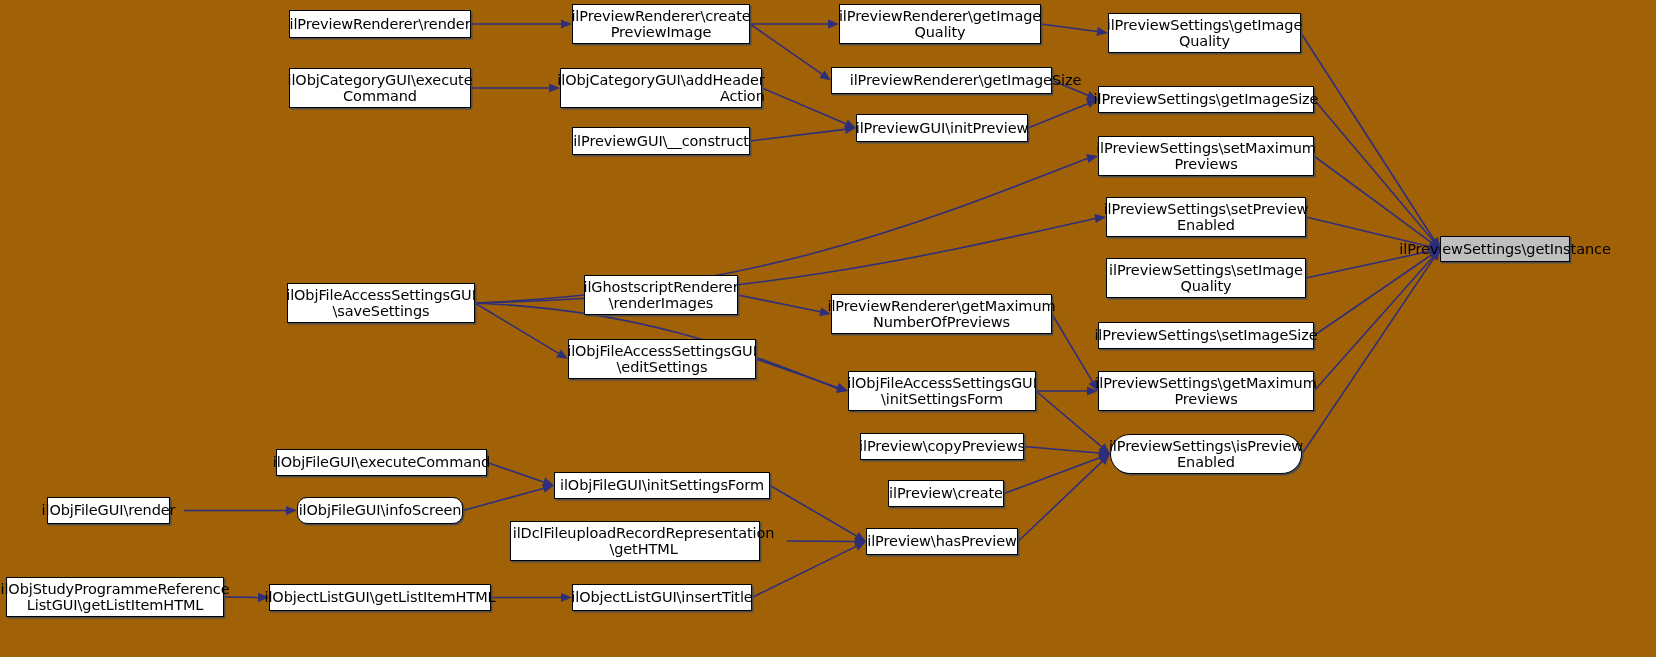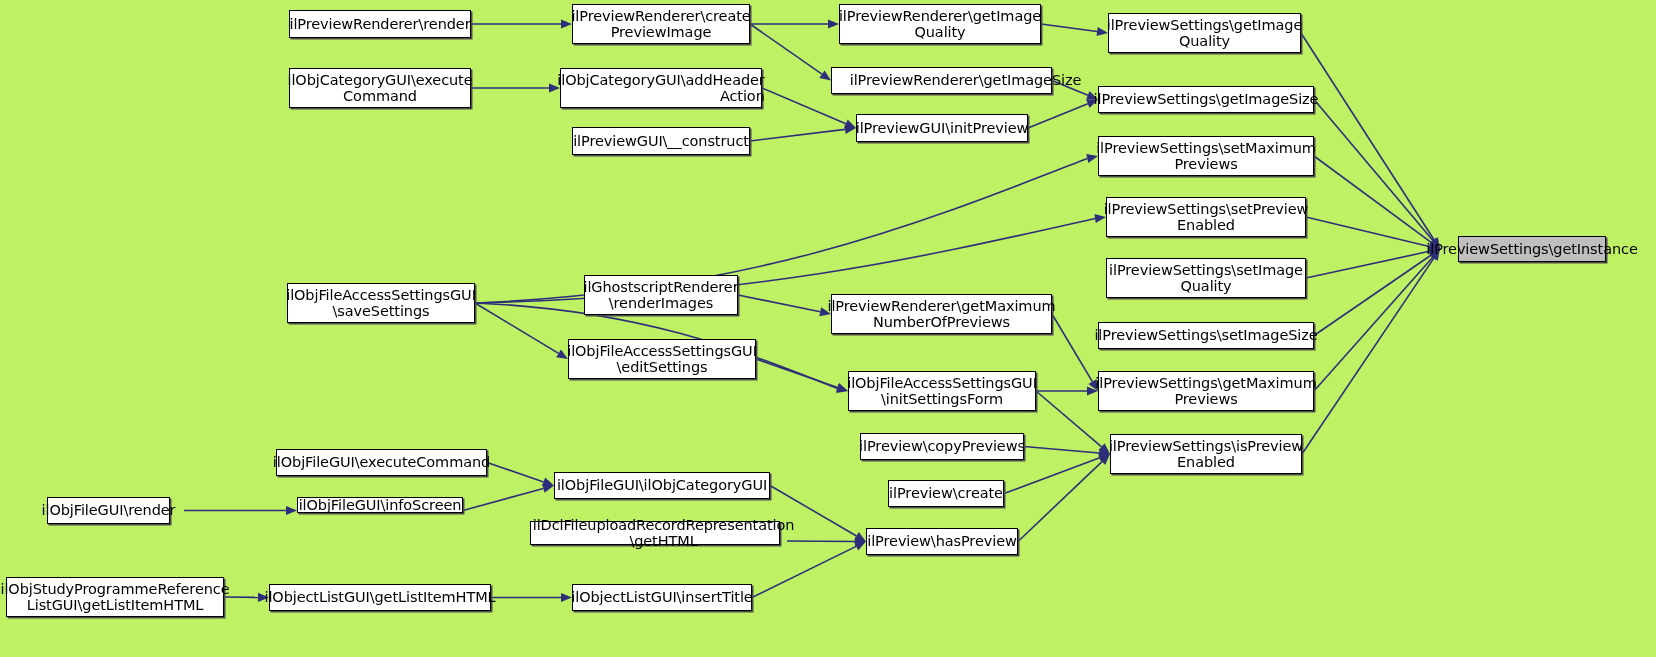--- a/index.html
+++ b/index.html
@@ -1,17 +1,17 @@
 <!DOCTYPE html>
 <html><head>
 <meta charset="utf-8">
 <style>
   html,body{margin:0;padding:0;background:#ffffff;}
   body{font-family:"DejaVu Sans","Liberation Sans",sans-serif;}
-  #canvas{position:relative;width:1656px;height:657px;background:#bef264;overflow:hidden;}
+  #canvas{position:relative;width:1656px;height:657px;background:#a16207;overflow:hidden;}
   #edges{position:absolute;left:0;top:0;width:1656px;height:657px;}
   .node{position:absolute;box-sizing:border-box;border:1px solid #000000;
         background:#ffffff;color:#000000;display:flex;align-items:center;
         justify-content:center;text-align:center;line-height:1.12;
         font-size:14.5px;letter-spacing:-0.1px;
         box-shadow:1.5px 1.5px 0 0 #4d4d4d;}
   .node.highlight{background:#bfbfbf;}
   .node span{display:block;padding:0 4px;white-space:pre-line;}
 </style>
 </head>
@@ -205,21 +205,21 @@
         <span>ilPreviewGUI\initPreview</span>
       </div>
       <div class="node" style="left: 1098px; top: 136px; width: 216px; height: 40px;">
         <span>ilPreviewSettings\setMaximum
 Previews</span>
       </div>
       <div class="node" style="left: 1106px; top: 197px; width: 200px; height: 40px;">
         <span>ilPreviewSettings\setPreview
 Enabled</span>
       </div>
-      <div class="node highlight" style="left: 1440px; top: 236px; width: 148px; height: 26px; margin-left: 18px;">
+      <div class="node highlight" style="left: 1440px; top: 236px; width: 130px; height: 26px;">
         <span>ilPreviewSettings\getInstance</span>
       </div>
       <div class="node" style="left: 287px; top: 283px; width: 188px; height: 40px;">
         <span>ilObjFileAccessSettingsGUI
 \saveSettings</span>
       </div>
       <div class="node" style="left: 584px; top: 275px; width: 154px; height: 40px; align-items: center;">
         <span>ilGhostscriptRenderer
 \renderImages</span>
       </div>
@@ -242,40 +242,40 @@
         <span>ilObjFileAccessSettingsGUI
 \initSettingsForm</span>
       </div>
       <div class="node" style="left: 1098px; top: 371px; width: 216px; height: 40px;">
         <span>ilPreviewSettings\getMaximum
 Previews</span>
       </div>
       <div class="node" style="left: 860px; top: 433px; width: 164px; height: 27px;">
         <span>ilPreview\copyPreviews</span>
       </div>
-      <div class="node" style="left: 1110px; top: 434px; width: 192px; height: 40px;">
+      <div class="node" style="left: 1110px; top: 434px; width: 192px; height: 40px; border-radius: 20px;">
         <span>ilPreviewSettings\isPreview
 Enabled</span>
       </div>
       <div class="node" style="left: 276px; top: 449px; width: 211px; height: 27px;">
         <span>ilObjFileGUI\executeCommand</span>
       </div>
       <div class="node" style="left: 554px; top: 472px; width: 216px; height: 27px;">
-        <span>ilObjFileGUI\ilObjCategoryGUI</span>
+        <span>ilObjFileGUI\initSettingsForm</span>
       </div>
       <div class="node" style="left: 888px; top: 480px; width: 116px; height: 27px;">
         <span>ilPreview\create</span>
       </div>
       <div class="node" style="left: 47px; top: 497px; width: 123px; height: 27px;">
         <span>ilObjFileGUI\render</span>
       </div>
-      <div class="node" style="left: 297px; top: 497px; width: 166px; height: 16px;">
+      <div class="node" style="left: 297px; top: 497px; width: 166px; height: 27px; border-radius: 10px;">
         <span>ilObjFileGUI\infoScreen</span>
       </div>
-      <div class="node" style="left: 530px; top: 521px; width: 250px; height: 24px; padding-left: 17px;">
+      <div class="node" style="left: 510px; top: 521px; width: 250px; height: 40px; padding-left: 17px;">
         <span>ilDclFileuploadRecordRepresentation
 \getHTML</span>
       </div>
       <div class="node" style="left: 866px; top: 528px; width: 152px; height: 27px;">
         <span>ilPreview\hasPreview</span>
       </div>
       <div class="node" style="left: 6px; top: 577px; width: 218px; height: 40px;">
         <span>ilObjStudyProgrammeReference
 ListGUI\getListItemHTML</span>
       </div>

